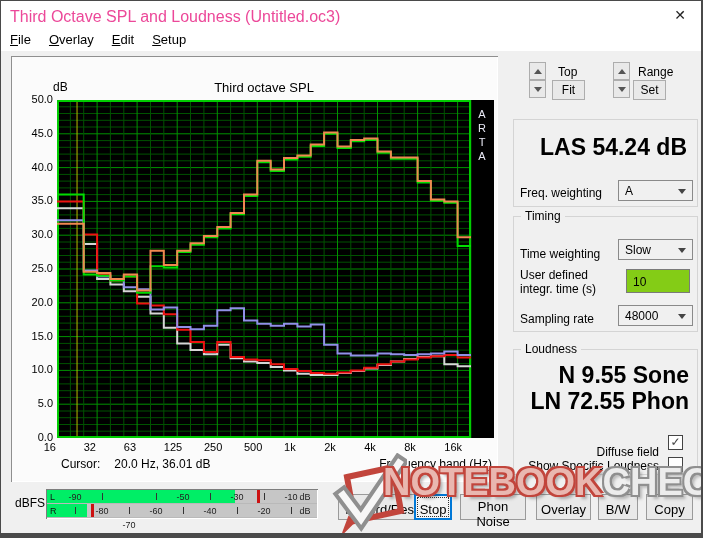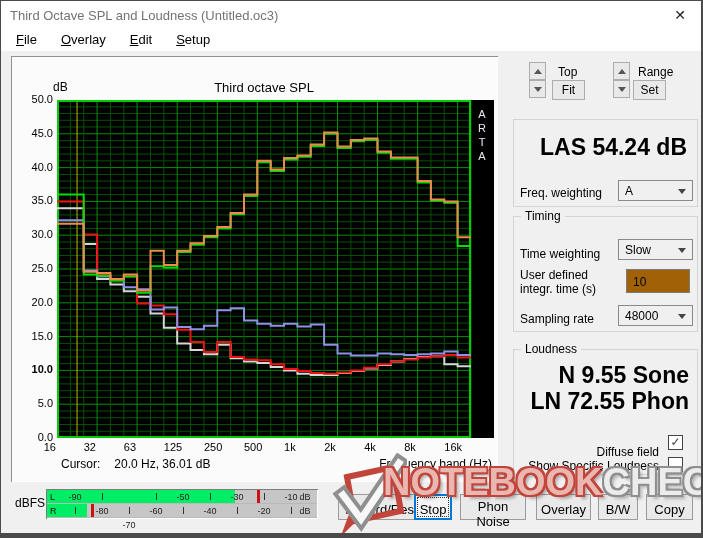--- a/index.html
+++ b/index.html
@@ -4,26 +4,26 @@
 <style>
   * { box-sizing: border-box; margin: 0; padding: 0; }
   body { margin: 0; background: #888; font-family: "Liberation Sans", sans-serif; }
   #window {
     position: relative; width: 703px; height: 538px; background: #f0f0f0;
     border: 1px solid #4a4a4a; border-bottom: 5px solid #4a4a4a; border-right: 2px solid #4a4a4a;
     overflow: hidden; font-family: "Liberation Sans", sans-serif;
   }
   
   .titlebar { position: absolute; left: 0; top: 0; width: 100%; height: 28px; background: #ffffff; }
-  .titlebar .title { position: absolute; left: 9px; top: 7px; font-size: 13px; color: #737373; }
+  .titlebar .title { position: absolute; left: 9px; top: 7px; font-size: 16px; color: #ec4899; }
   .close-btn { position: absolute; right: 10px; top: 5px; width: 22px; height: 19px; text-align: center;
     font-size: 14px; color: #222; line-height: 19px; cursor: default; }
   
   .menubar { position: absolute; left: 0; top: 28px; width: 100%; height: 22px; background: #ffffff; }
-  .menu-item { display: inline-block; padding: 3px 9px 0 15px; font-size: 13px; color: #000; }
+  .menu-item { display: inline-block; padding: 3px 9px 0 9px; font-size: 13px; color: #000; }
   .menu-item u { text-decoration: underline; }
   
   #chartPanel { position: absolute; left: 10px; top: 55px; width: 487px; height: 426px; background: #fbfbfb;
     box-shadow: inset 1px 1px 0 #8f8f8f, inset -1px -1px 0 #ffffff; }
   #chartTitle { position: absolute; left: 46px; top: 24px; width: 414px; text-align: center; font-size: 13px; color: #000; }
   #dbLabel { position: absolute; left: 42px; top: 24px; font-size: 12px; color: #000; }
   .ytick { position: absolute; left: 0; width: 42px; text-align: right; font-size: 11px; color: #000; }
   .xtick { position: absolute; width: 40px; text-align: left; font-size: 11px; color: #000; top: 385px; }
   #cursorRow { position: absolute; left: 50px; top: 401px; font-size: 12px; color: #000; }
   #cursorRow .cur-val { margin-left: 14px; }
@@ -32,21 +32,21 @@
   
   .groupbox { position: absolute; border: 1px solid #d4d4d4; }
   .groupbox .legend { position: absolute; top: -8px; left: 7px; background: #f0f0f0; padding: 0 4px;
     font-size: 12px; color: #000; }
   .bigval { font-weight: bold; font-size: 23px; color: #000; letter-spacing: 0px; }
   .small-label { font-size: 12px; color: #000; }
   .combo { position: absolute; height: 21px; background: #f0f0f0; border: 1px solid #8a8a8a;
     font-size: 12px; color: #000; padding: 3px 0 0 6px; }
   .combo .chev { position: absolute; right: 6px; top: 8px; width: 0; height: 0;
     border-left: 4px solid transparent; border-right: 4px solid transparent; border-top: 5px solid #444; }
-  .textinput { position: absolute; height: 24px; background: #a16207; border: 1px solid #7a7a7a;
+  .textinput { position: absolute; height: 24px; background: #84cc16; border: 1px solid #7a7a7a;
     font-size: 12px; color: #000; padding: 5px 4px 0 6px; }
   .spinbtn { position: absolute; width: 17px; height: 18px; background: #e9e9e9; border: 1px solid #adadad; }
   .spinbtn .up { position: absolute; left: 4px; top: 6px; width: 0; height: 0;
     border-left: 4px solid transparent; border-right: 4px solid transparent; border-bottom: 5px solid #555; }
   .spinbtn .down { position: absolute; left: 4px; top: 6px; width: 0; height: 0;
     border-left: 4px solid transparent; border-right: 4px solid transparent; border-top: 5px solid #555; }
   .pushbtn { position: absolute; background: #e9e9e9; border: 1px solid #adadad; font-size: 12px;
     color: #000; text-align: center; font-family: "Liberation Sans", sans-serif; }
   .checkbox { position: absolute; width: 15px; height: 15px; background: #fff; border: 1px solid #444;
     font-size: 12px; line-height: 13px; text-align: center; color: #444; }
@@ -193,21 +193,21 @@
     </div>
     <div id="freqBandLabel">Frequency band (Hz)</div>
   <div class="ytick" style="top:37px;">50.0</div>
       <div class="ytick" style="top:70.8px;">45.0</div>
       <div class="ytick" style="top:104.6px;">40.0</div>
       <div class="ytick" style="top:138.39999999999998px;">35.0</div>
       <div class="ytick" style="top:172.2px;">30.0</div>
       <div class="ytick" style="top:206px;">25.0</div>
       <div class="ytick" style="top:239.79999999999998px;">20.0</div>
       <div class="ytick" style="top:273.59999999999997px;">15.0</div>
-      <div class="ytick" style="top:307.4px;font-weight:bold;">10.0</div>
+      <div class="ytick" style="top:307.4px;">10.0</div>
       <div class="ytick" style="top:341.2px;">5.0</div>
       <div class="ytick" style="top:375px;">0.0</div>
       <div class="xtick" style="left:32.67741935483871px;">16</div>
       <div class="xtick" style="left:72.74193548387098px;">32</div>
       <div class="xtick" style="left:112.80645161290323px;">63</div>
       <div class="xtick" style="left:152.8709677419355px;">125</div>
       <div class="xtick" style="left:192.93548387096774px;">250</div>
       <div class="xtick" style="left:233px;">500</div>
       <div class="xtick" style="left:273.06451612903226px;">1k</div>
       <div class="xtick" style="left:313.1290322580645px;">2k</div>

